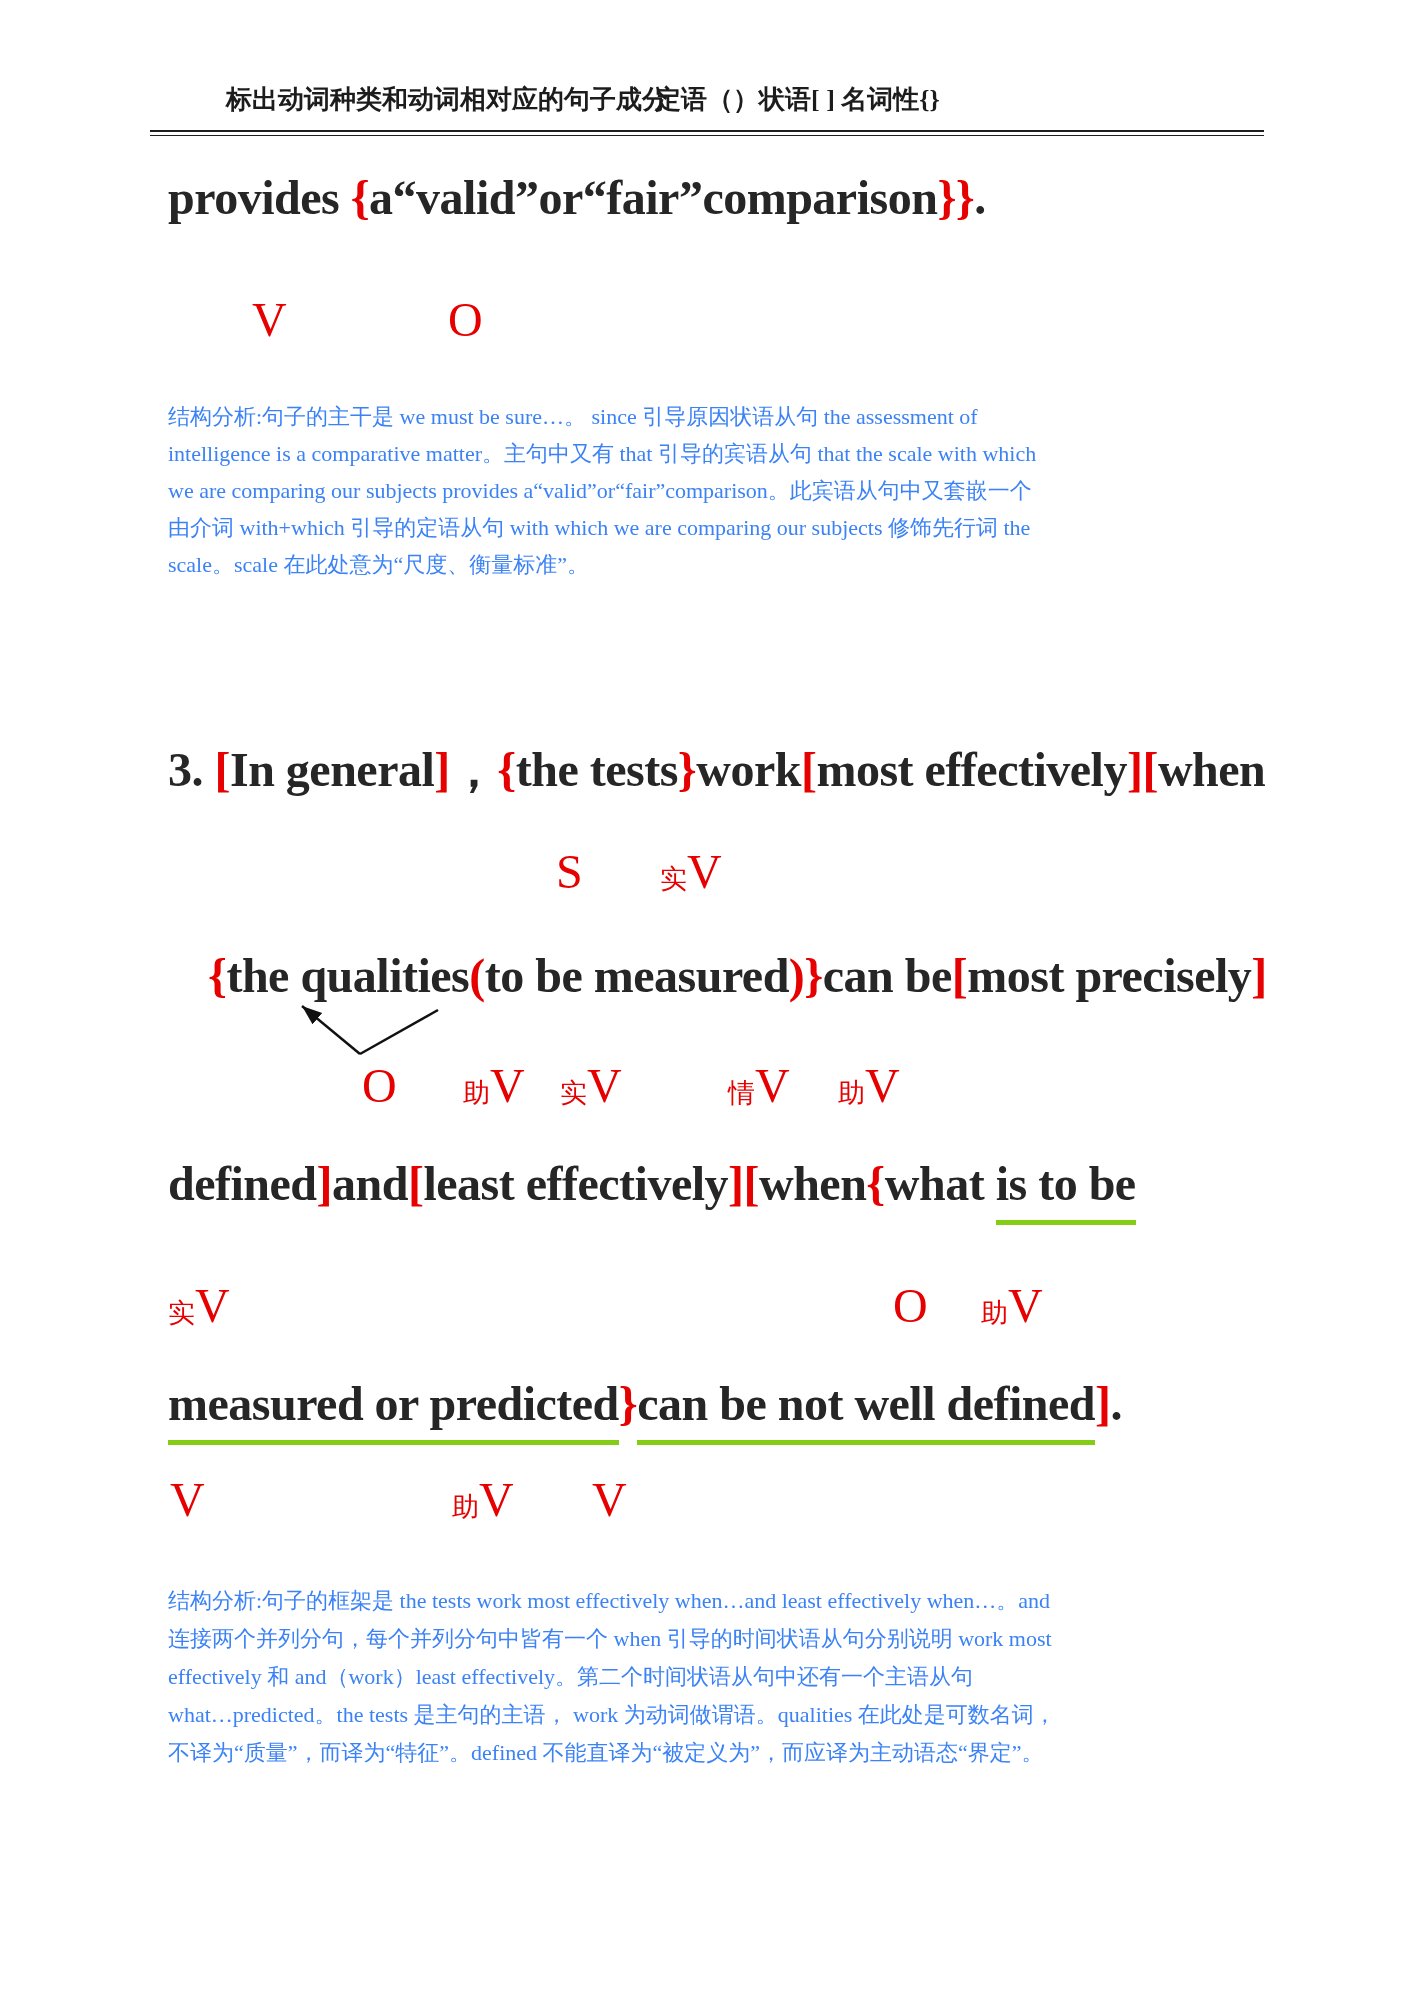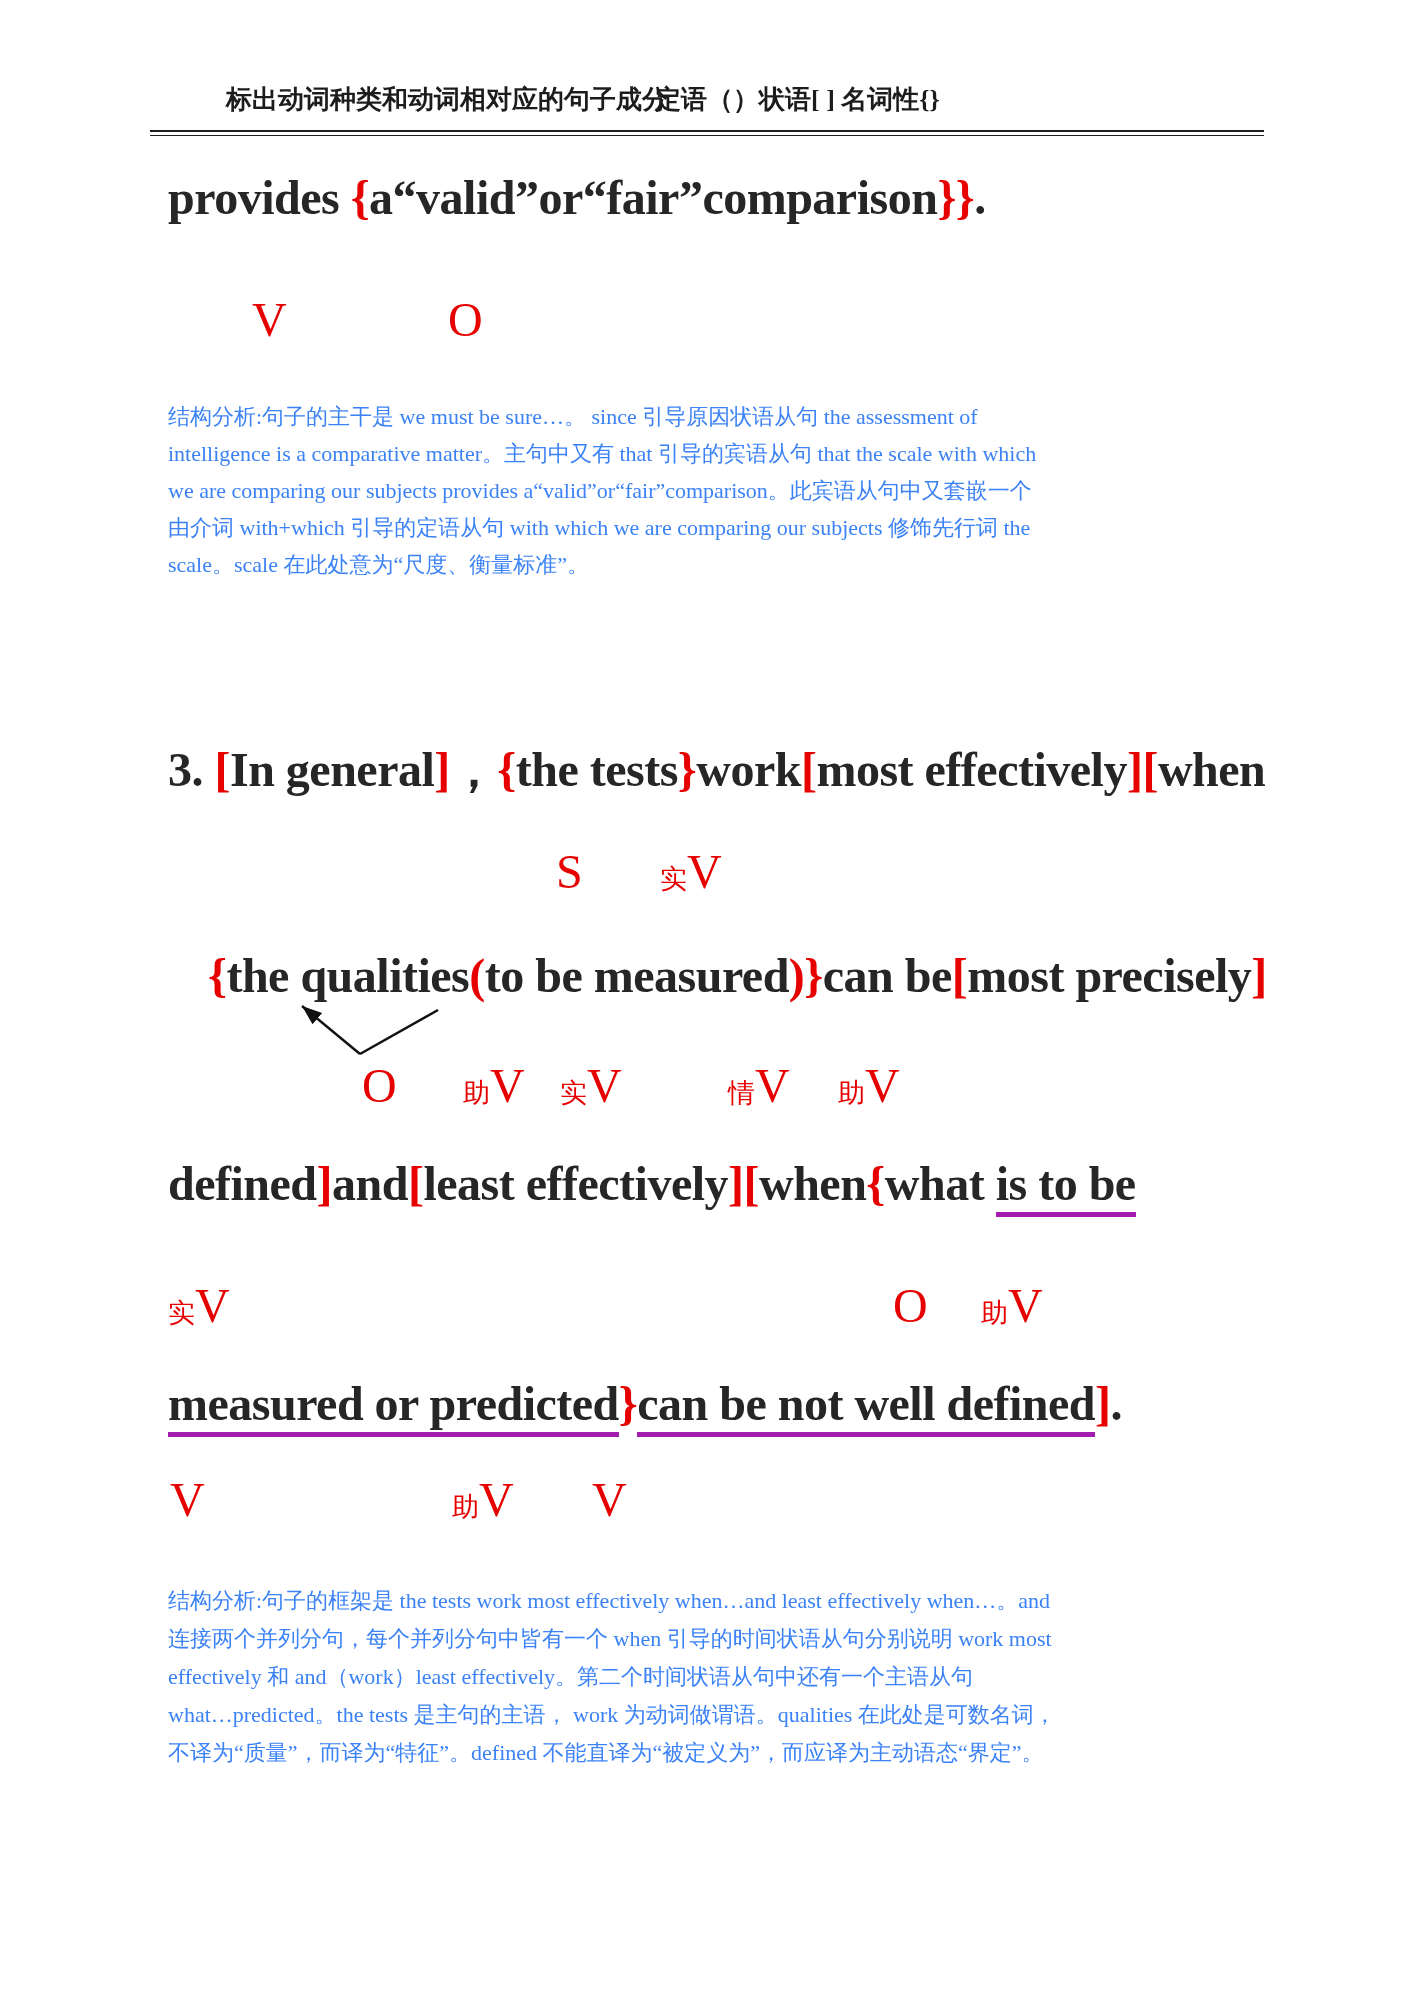--- a/index.html
+++ b/index.html
@@ -28,22 +28,22 @@
   .big{
     font-family:"Liberation Serif", serif;
     font-weight:700;
     font-size:48px;
     color:#262626;
     white-space:nowrap;
     letter-spacing:-0.5px;
   }
   .red{color:#e60000;}
   .ured{
-    border-bottom:5px solid #a21caf;
-    padding-bottom:2px;
+    border-bottom:5px solid #84cc16;
+    padding-bottom:10px;
   }
   
   .lbl{
     font-family:"Liberation Serif", serif;
     font-weight:400;
     font-size:48px;
     color:#e60000;
     white-space:nowrap;
   }
   .lblcn{font-size:27px;}

